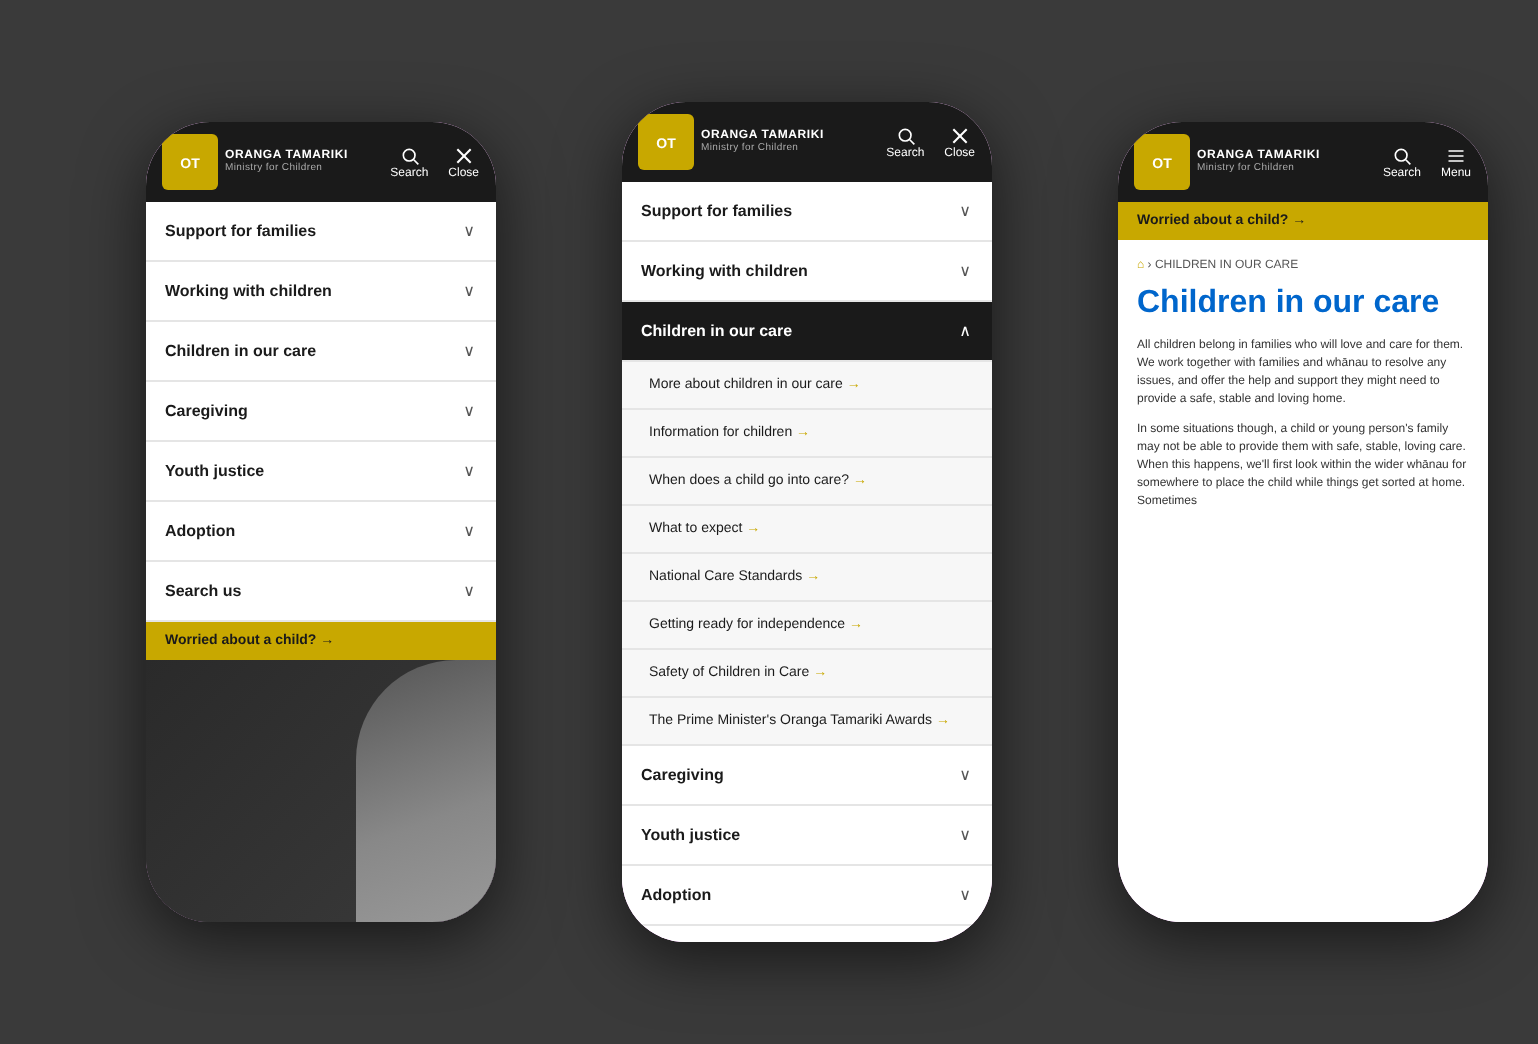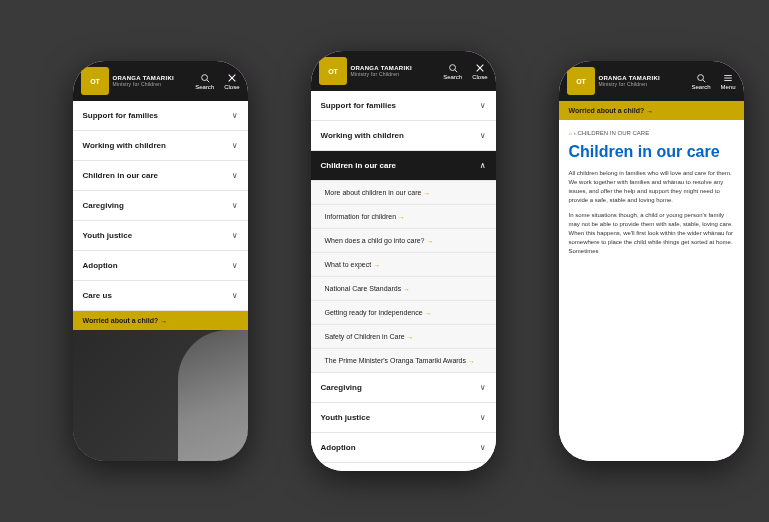--- a/index.html
+++ b/index.html
@@ -348,21 +348,21 @@
         </div>
         <div class="nav-item">
           <span class="nav-item-text">Youth justice</span>
           <span class="nav-item-arrow chevron-down"></span>
         </div>
         <div class="nav-item">
           <span class="nav-item-text">Adoption</span>
           <span class="nav-item-arrow chevron-down"></span>
         </div>
         <div class="nav-item">
-          <span class="nav-item-text">Care us</span>
+          <span class="nav-item-text">Search us</span>
           <span class="nav-item-arrow chevron-down"></span>
         </div>
 
         <div class="cta-bar">
           <span class="cta-text">Worried about a child? →</span>
         </div>
 
         <div class="hero">
           <div class="hero-img"></div>
 

